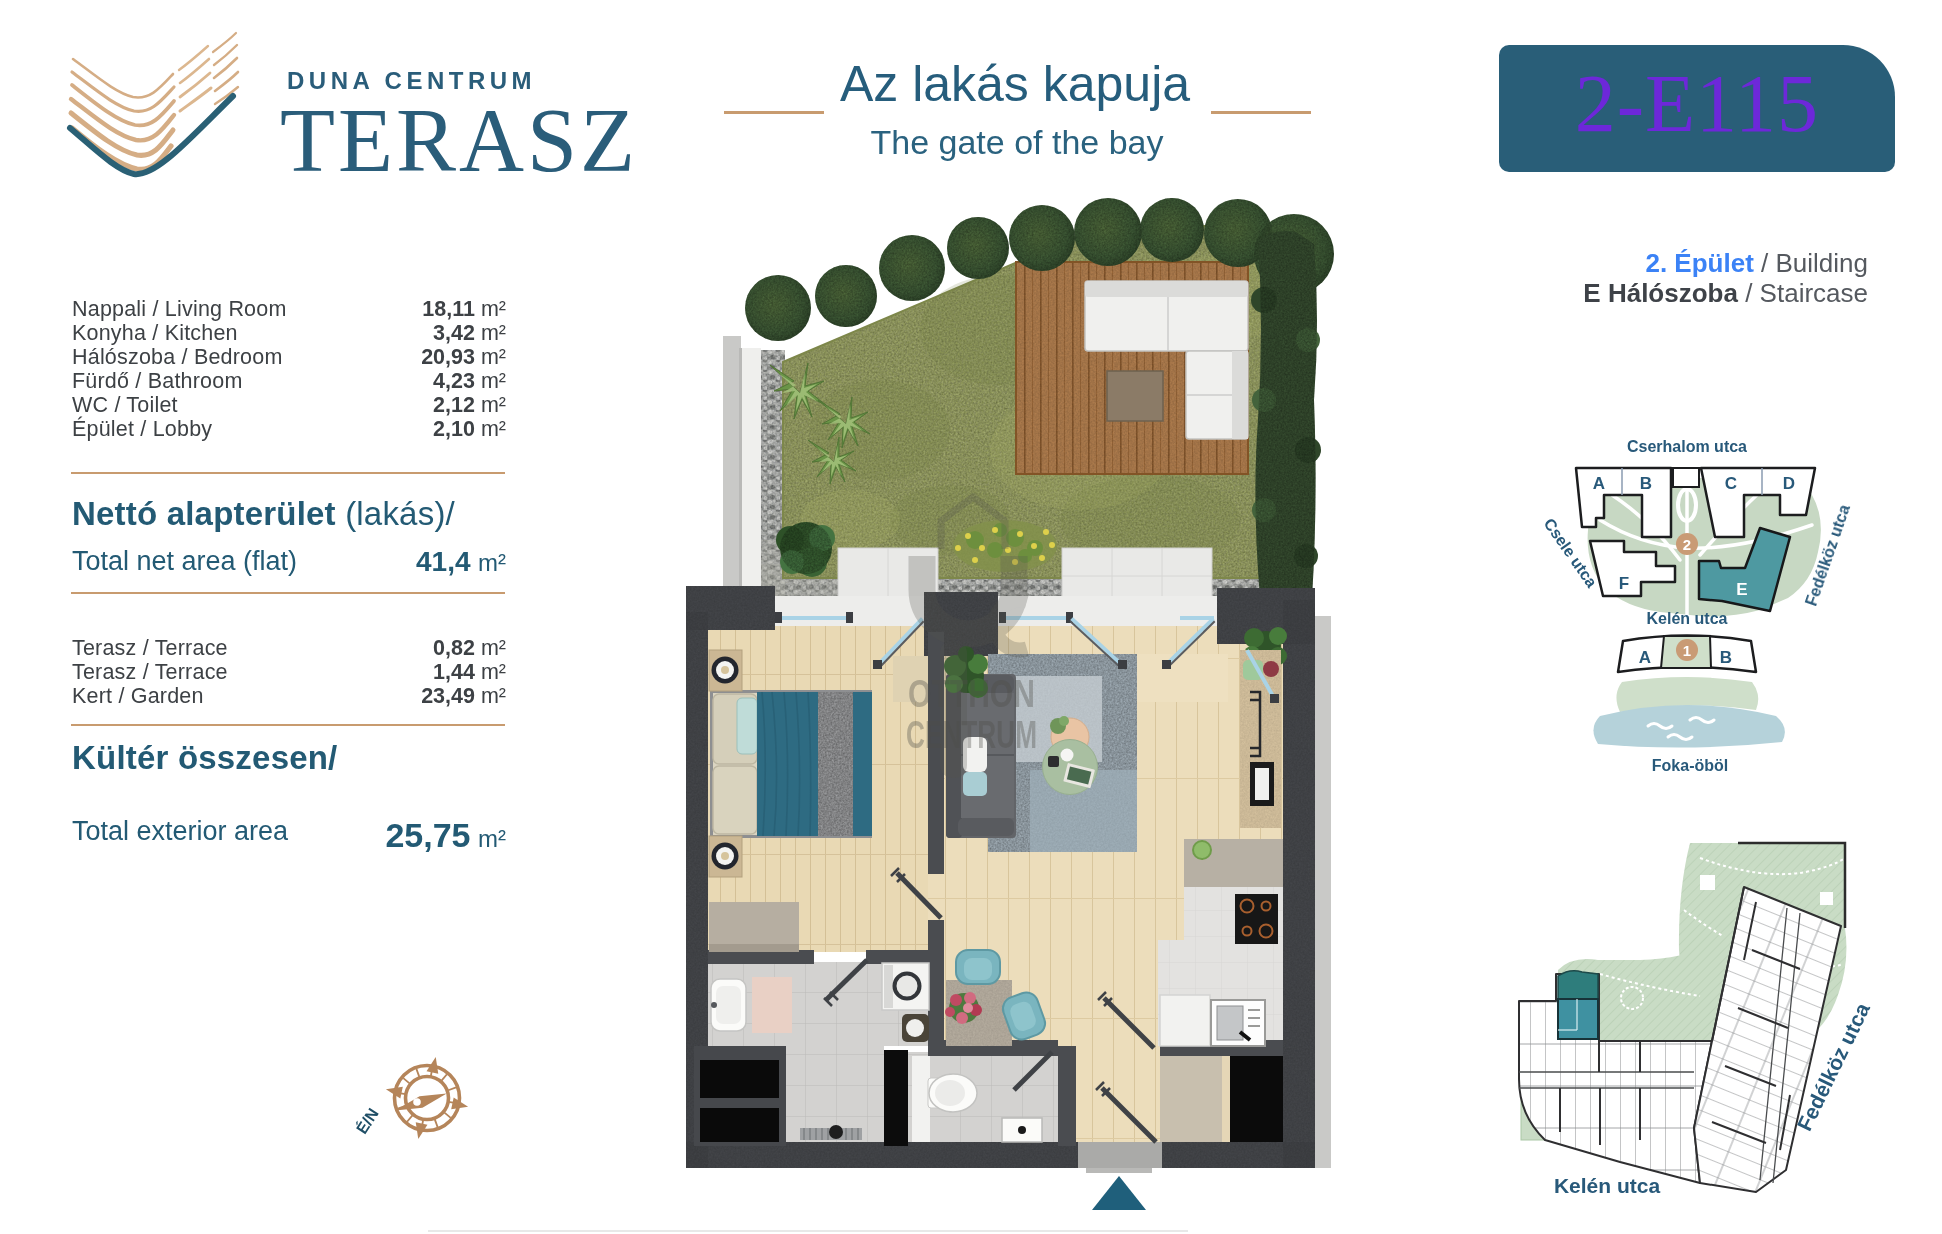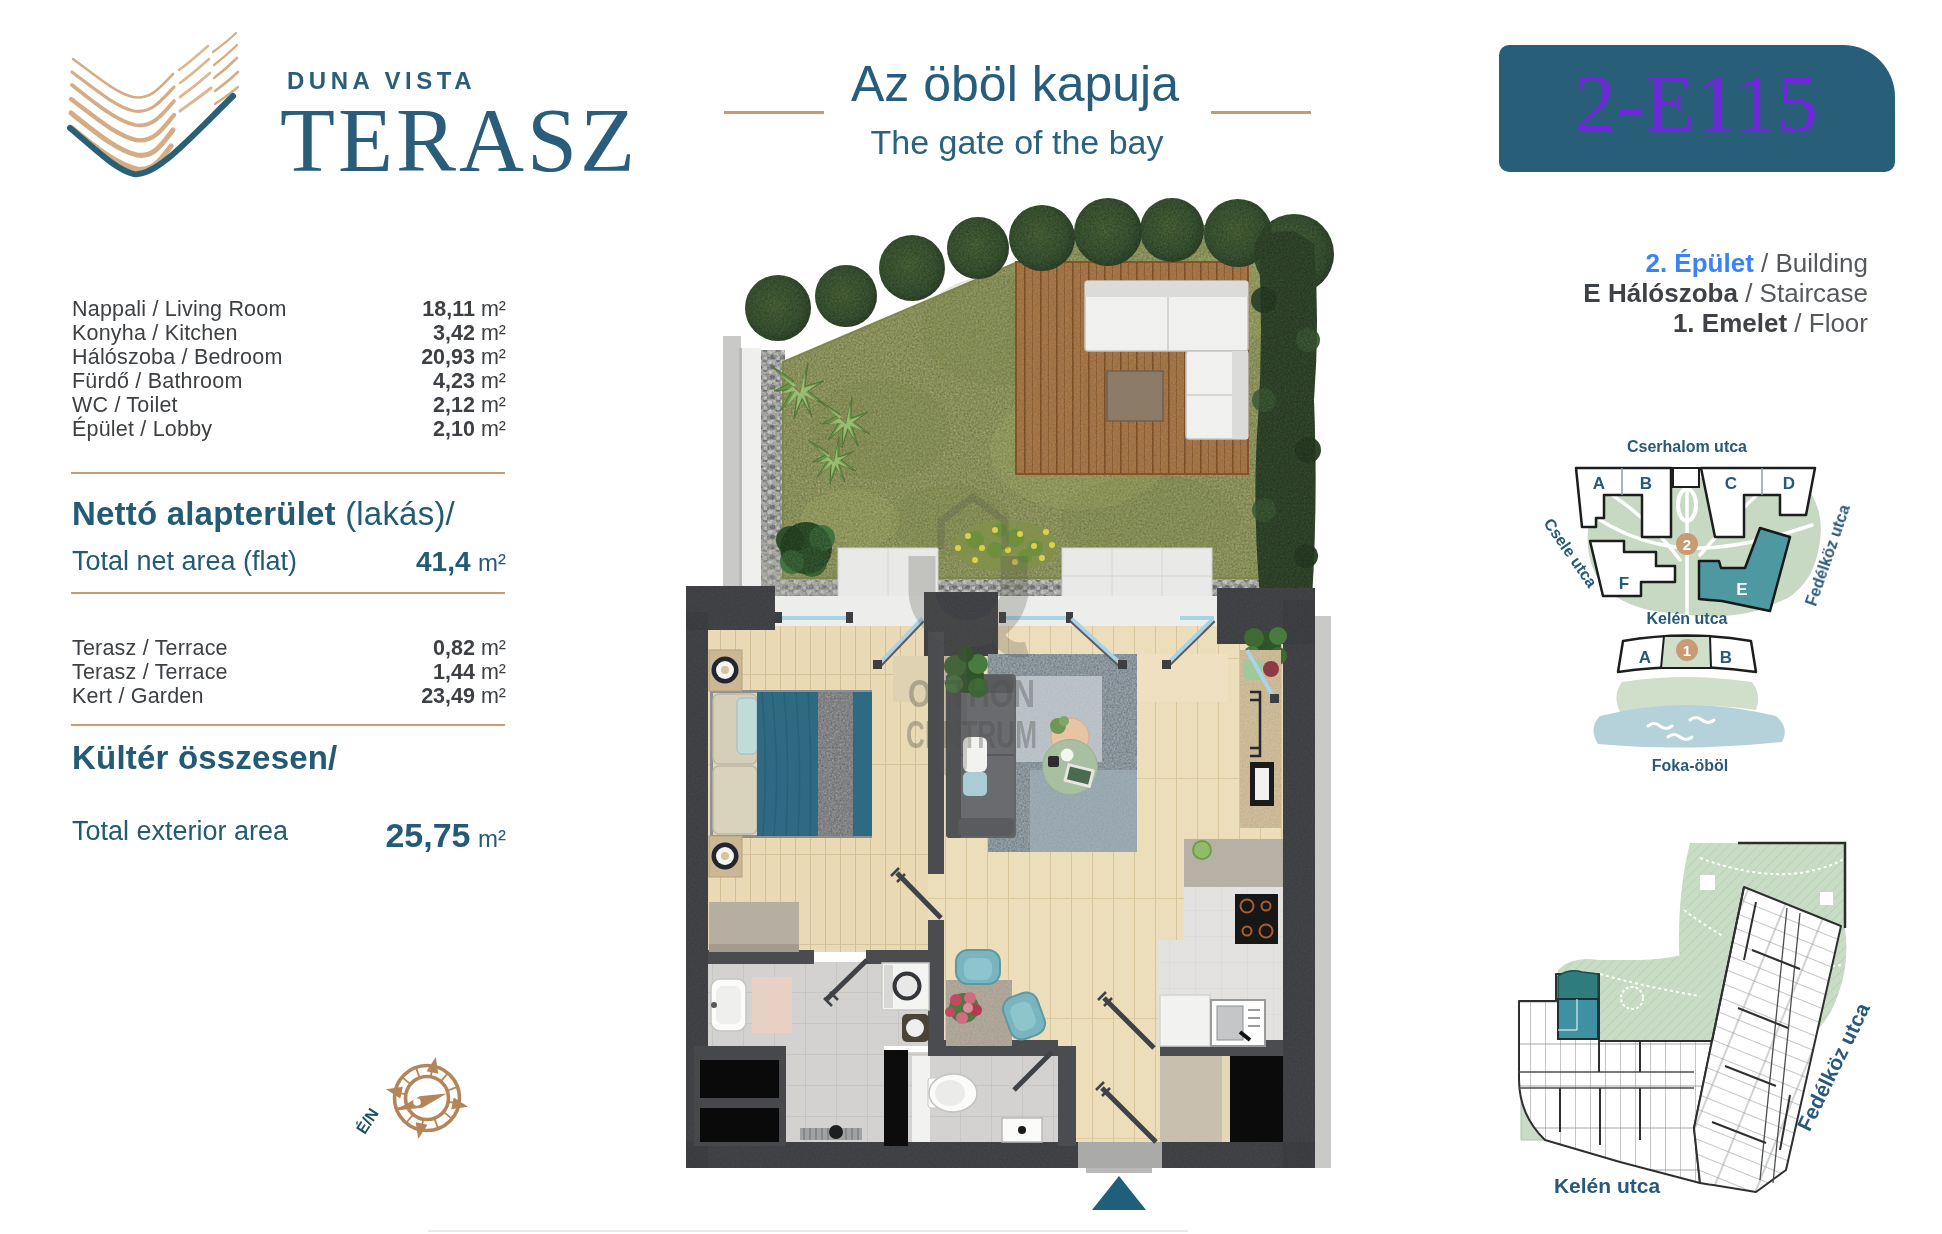--- a/index.html
+++ b/index.html
@@ -737,39 +737,38 @@
     <polygon points="427,1056 421,1072 433,1072" transform="rotate(102 427 1098)"></polygon>
     <polygon points="427,1056 421,1072 433,1072" transform="rotate(192 427 1098)"></polygon>
     <polygon points="427,1056 421,1072 433,1072" transform="rotate(282 427 1098)"></polygon>
     <polygon points="-27,2 0,-6 27,-2 0,6" transform="translate(421 1102) rotate(-14)"></polygon>
   </g>
   <circle cx="417" cy="1102" r="3.8" fill="#ffffff"></circle>
   <text x="372" y="1124" font-size="16" font-weight="bold" fill="#1f4e66" text-anchor="middle" transform="rotate(-57 372 1124)" font-family="Liberation Sans, sans-serif">É/N</text>
 </g>
 </svg>
 
-<div class="abs teal" style="left:287px;top:67px;font-size:24px;letter-spacing:4.5px;font-weight:bold;color:#2a5d7a;">DUNA VISTA</div>
+<div class="abs teal" style="left:287px;top:67px;font-size:24px;letter-spacing:4.5px;font-weight:bold;color:#2a5d7a;">DUNA CENTRUM</div>
 
 <div class="abs" style="left:280px;top:89px;font-size:90px;font-family:'Liberation Serif',serif;color:#2a5d7a;letter-spacing:3px;">TERASZ</div>
 
-<div class="abs" style="left:715px;top:55px;width:600px;text-align:center;font-size:50px;color:#265d7c;font-weight:400;">Az öböl kapuja</div>
+<div class="abs" style="left:715px;top:55px;width:600px;text-align:center;font-size:50px;color:#265d7c;font-weight:400;">Az lakás kapuja</div>
 
 <div class="abs" style="left:717px;top:123px;width:600px;text-align:center;font-size:34px;color:#2a627f;">The gate of the bay</div>
 
 <div class="abs" style="left:724px;top:111px;width:100px;height:3px;background:#c89b6f;"></div>
 
 <div class="abs" style="left:1211px;top:111px;width:100px;height:3px;background:#c89b6f;"></div>
 
 <div class="abs" style="left:1499px;top:45px;width:396px;height:127px;background:#295e78;border-radius:10px 52px 10px 10px;"></div>
 <div class="abs" style="left:1499px;top:57px;width:320px;text-align:right;font-family:'Liberation Serif',serif;font-size:82px;color:#6d28d9;letter-spacing:1px;">2-E115</div>
 
 <div class="abs" style="left:1468px;top:248px;width:400px;text-align:right;font-size:26px;color:#55595f;line-height:30px;">
 <div><b style="color:#3b82f6;">2. Épület</b> / Building</div>
 <div><b style="color:#3e4248;">E Hálószoba</b> / Staircase</div>
-<div><b style="color:#3e4248;">1. Emelet</b> / Floor</div>
 </div>
 
 <div class="row" style="top:297px;">
     <span class="lbl">Nappali / Living Room</span>
     <span class="val"><b>18,11</b> <span class="unit">m²</span></span>
   </div>
 <div class="row" style="top:321px;">
     <span class="lbl">Konyha / Kitchen</span>
     <span class="val"><b>3,42</b> <span class="unit">m²</span></span>
   </div>

